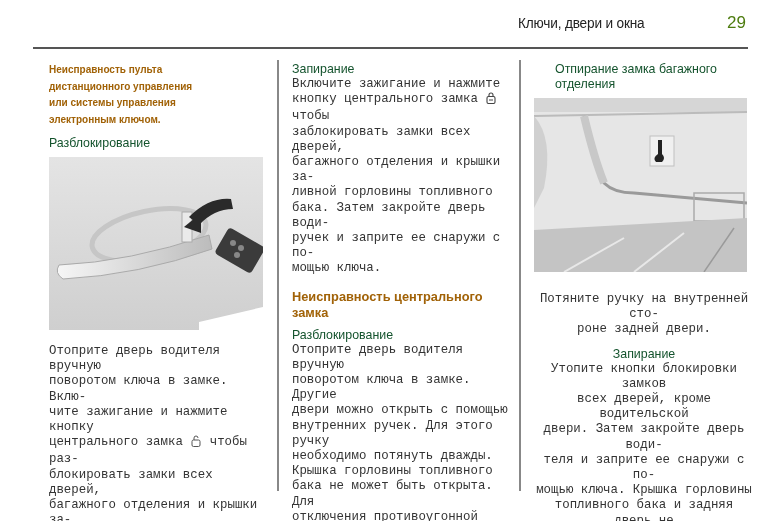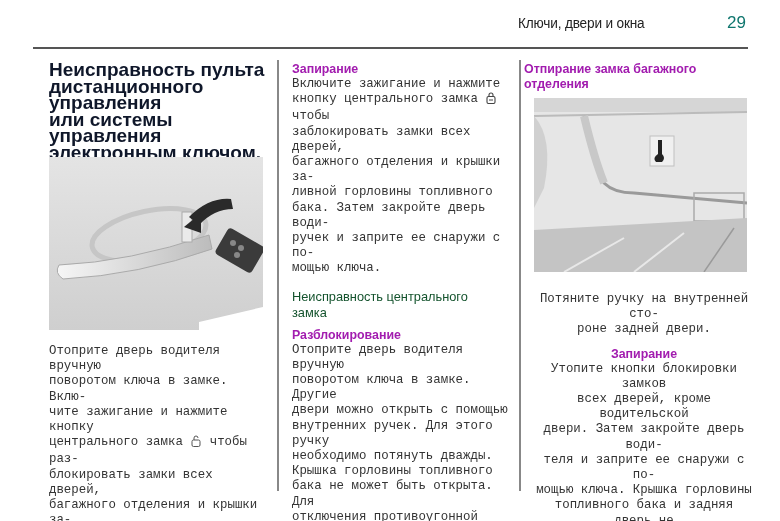--- a/index.html
+++ b/index.html
@@ -8,44 +8,44 @@
     font-family: "Liberation Sans", "DejaVu Sans", sans-serif;
     color: #2a2a2a;
   }
   .header-title {
     position: absolute; left: 518px; top: 14px; width: 200px;
     font-size: 15.5px; color: #222; letter-spacing: -0.2px;
     transform: scaleX(0.88); transform-origin: left center;
   }
   .page-number {
     position: absolute; left: 727px; top: 13px;
-    font-size: 17px; color: #0f766e;
+    font-size: 17px; color: #4d7c0f;
   }
   .header-rule {
     position: absolute; left: 33px; top: 47px; width: 715px; height: 1.5px;
     background: #555;
   }
   .col-divider {
     position: absolute; top: 60px; width: 1.5px; height: 431px; background: #888;
   }
   .col {
     position: absolute; top: 62px;
     font-size: 12.4px; line-height: 15.2px; color: #333;
   }
   .col p { margin: 0; font-family: Liberation Mono, monospace; }
   .h-main {
-    font-weight: bold; font-size: 19px; line-height: 16.5px; color: #0f172a;
+    font-weight: bold; font-size: 10px; line-height: 16.5px; color: #a16207;
     margin: 0 0 8px 0;
   }
   .h-sub {
-    font-weight: bold; font-size: 12.4px; line-height: 15px; color: #a21caf;
+    font-weight: normal; font-size: 12.4px; line-height: 15px; color: #14532d;
     margin: 0;
   }
   .h-section {
-    font-weight: normal; font-size: 12.8px; line-height: 16px; color: #14532d;
+    font-weight: bold; font-size: 12.8px; line-height: 16px; color: #a16207;
   }
   .para { white-space: pre-line; }
   .icon-inline {
     display: inline-block; vertical-align: -2px; margin: 0 1px;
   }
   .figure {
     position: absolute; background: #d8d8d8; overflow: hidden;
   }
 </style>
 </head>
@@ -130,21 +130,21 @@
 внутренних ручек. Для этого ручку
 необходимо потянуть дважды.
 Крышка горловины топливного
 бака не может быть открыта. Для
 отключения противоугонной сис-
 темы включите зажигание </span><span class="icon-inline"><svg width="11" height="11" viewBox="0 0 11 11">
           <path d="M1 3.5 H5 V1 L10 5.5 L5 10 V7.5 H1 Z" fill="none" stroke="#444" stroke-width="1"></path>
         </svg></span> <span>58.</span></p>
 </div>
 
-<div class="col" style="left:524px; width:220px;">
+<div class="col" style="left:555px; width:220px;">
   <div class="h-sub para">Отпирание замка багажного
 отделения</div>
 </div>
 
 <div class="figure" style="left:534px; top:98px; width:213px; height:174px; background:#e2e2e2;">
   <svg width="213" height="174" viewBox="0 0 213 174">
     <rect width="213" height="174" fill="#e6e6e6"></rect>
     <rect x="0" y="0" width="213" height="14" fill="#d6d6d6"></rect>
     <path d="M0 18 L213 14" stroke="#bbb" stroke-width="2"></path>
     <path d="M0 18 Q 20 40 10 90 L 0 110 Z" fill="#d0d0d0"></path>

